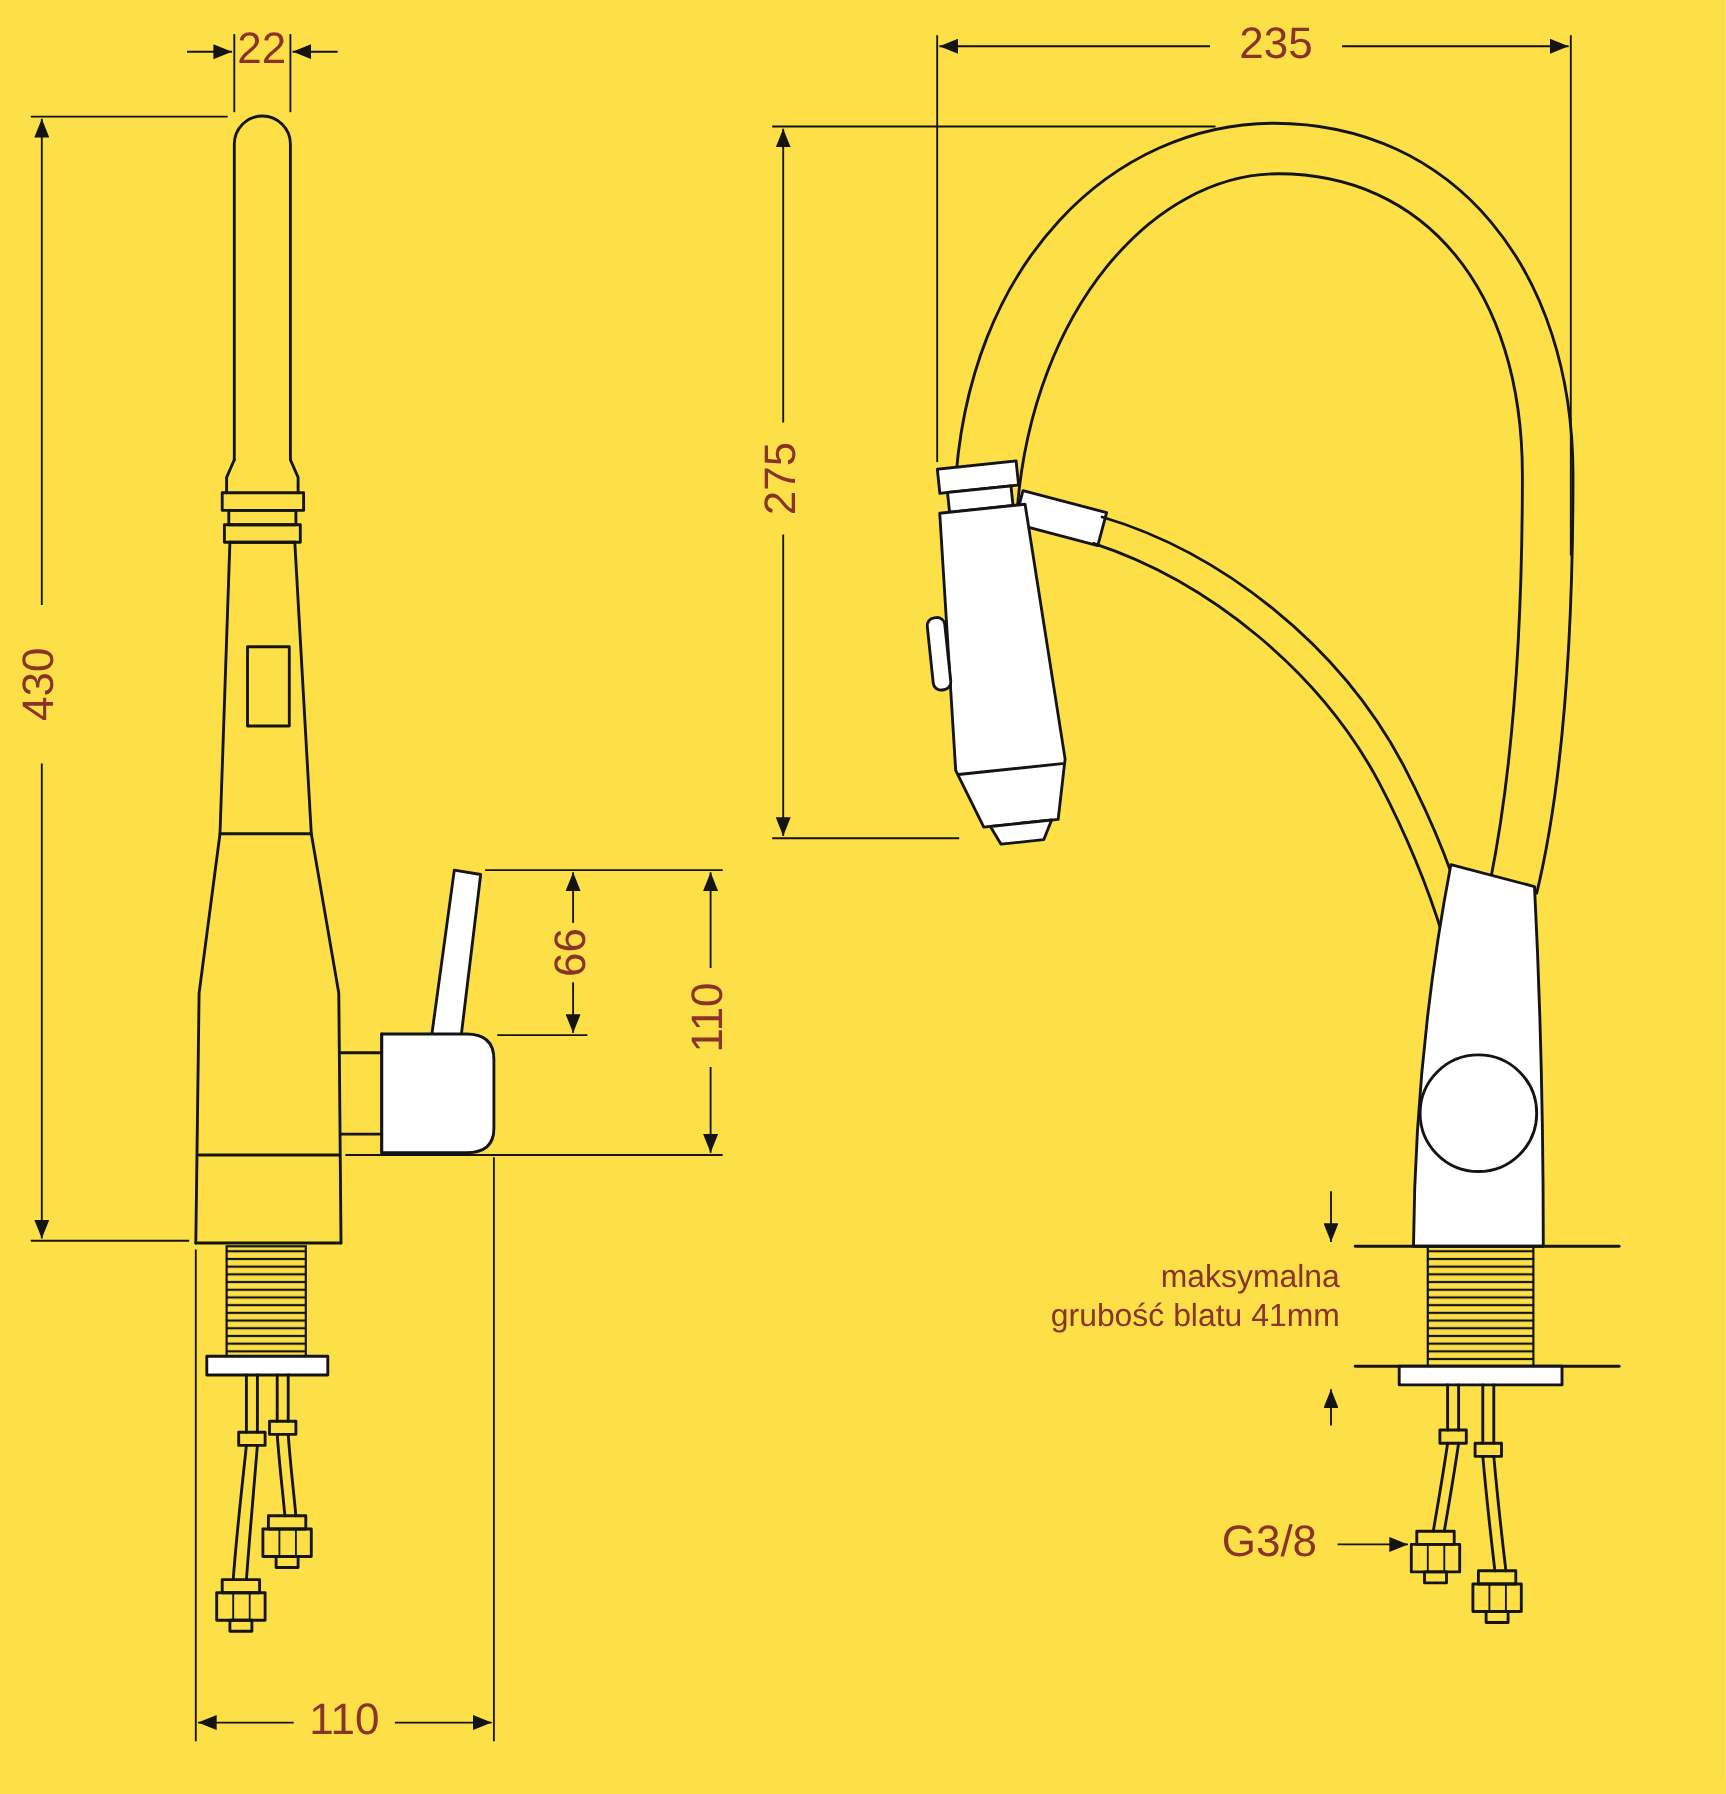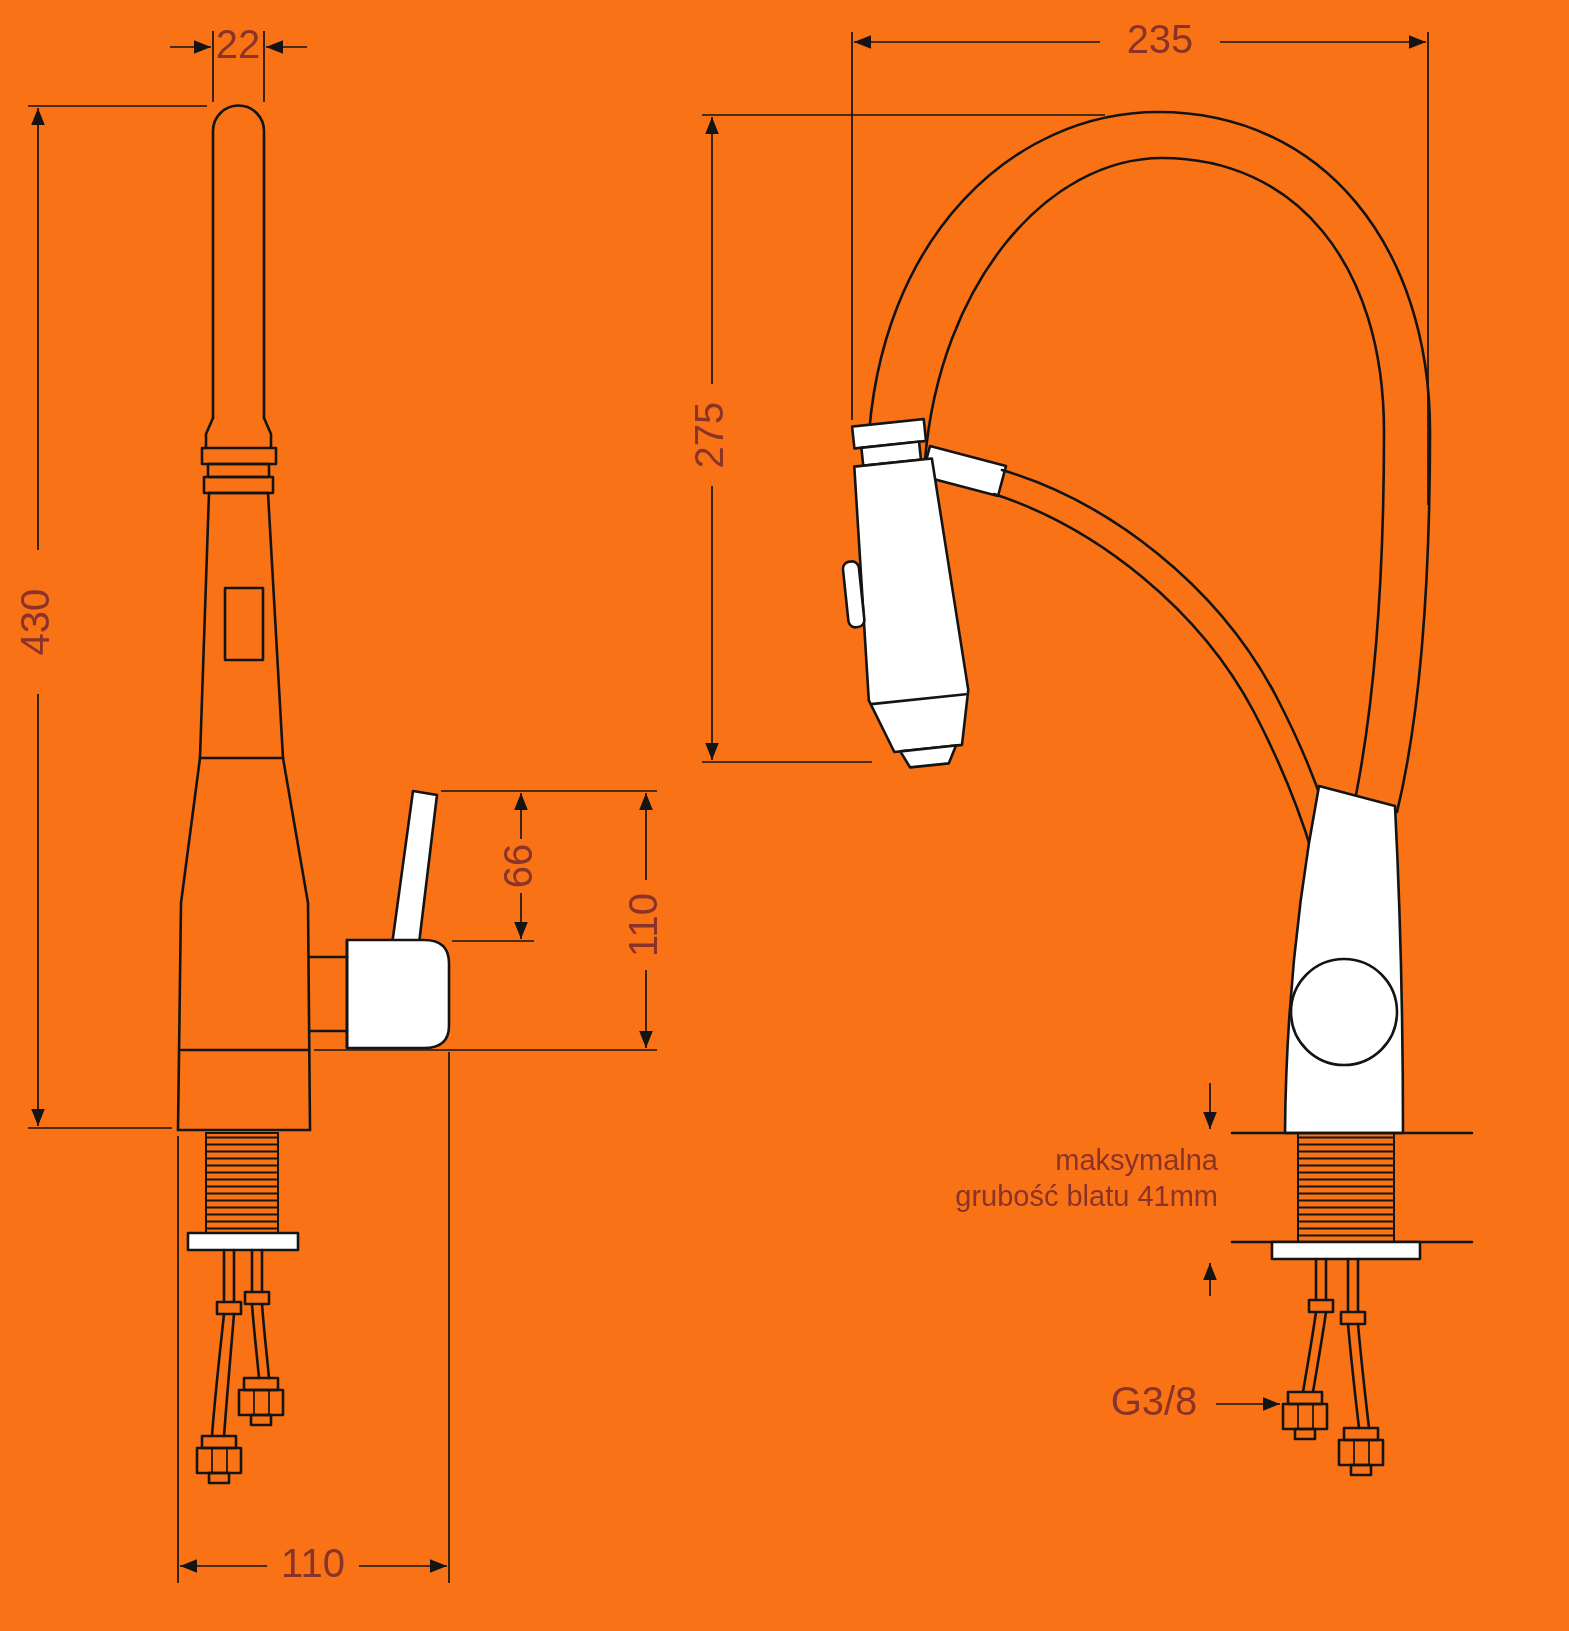--- a/index.html
+++ b/index.html
@@ -1,16 +1,16 @@
 <!DOCTYPE html>
 <html><head>
 <meta charset="utf-8">
 <style>
   html,body{margin:0;padding:0;background:#ffffff;}
-  .stage{position:relative;width:1569px;height:1631px;background:#f97316;overflow:hidden;
+  .stage{position:relative;width:1569px;height:1631px;background:#fde047;overflow:hidden;
          font-family:"Liberation Sans", sans-serif;}
   svg{display:block;}
   .ln{fill:none;stroke:#141414;stroke-width:2.6;stroke-linejoin:round;stroke-linecap:round;}
   .lnw{fill:#ffffff;stroke:#141414;stroke-width:2.6;stroke-linejoin:round;}
   .dim{fill:none;stroke:#141414;stroke-width:1.7;}
   .dimtxt{fill:#8a3328;font-size:40px;text-anchor:middle;dominant-baseline:middle;
           font-family:"Liberation Sans", sans-serif;}
   .note{fill:#8a3328;font-size:29px;text-anchor:end;dominant-baseline:middle;
         font-family:"Liberation Sans", sans-serif;}
 </style>

